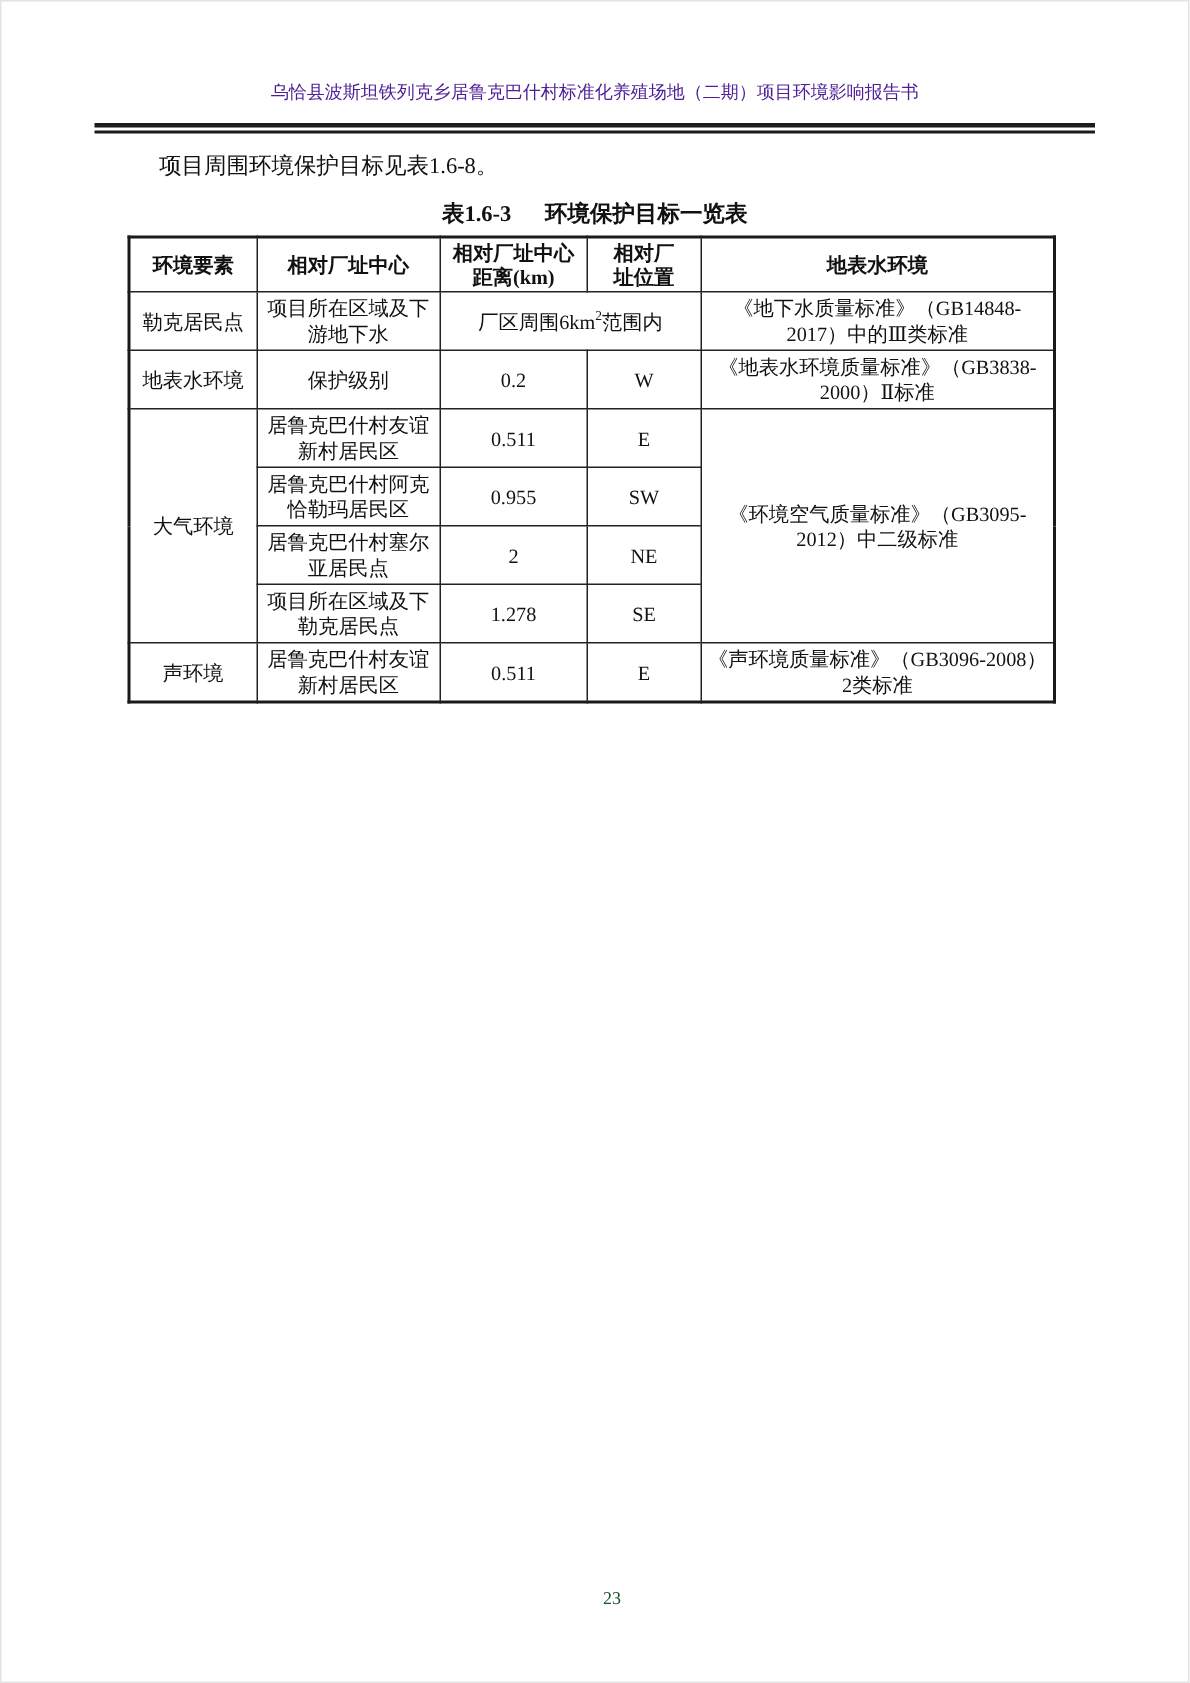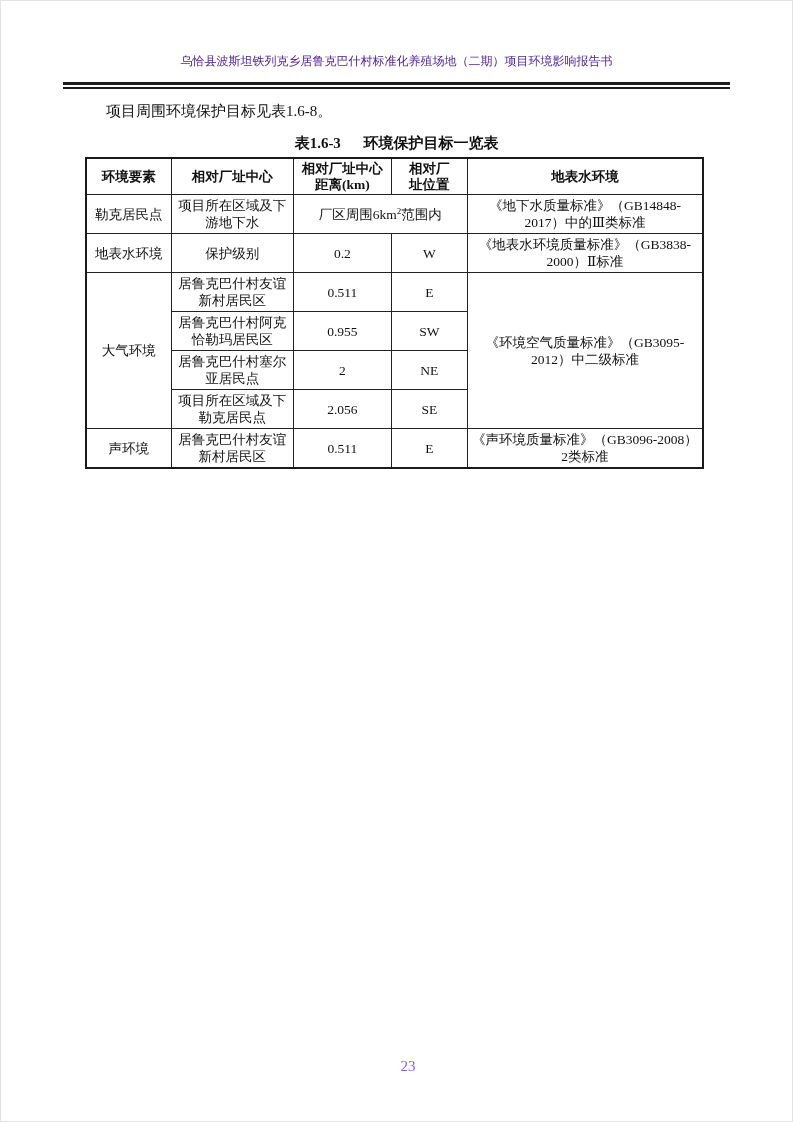--- a/index.html
+++ b/index.html
@@ -70,22 +70,22 @@
     line-height:16px;
     height:33px;
   }
   table.env-table td{ height:36px; }
   td sup{ font-size:9px; line-height:0; }
   .page-number{
     position:absolute;
     left:0; right:0;
     top:1057px;
     text-align:center;
-    font-size:15px;
-    color:#8b5cf6;
+    font-size:12px;
+    color:#14532d;
     margin-left:23px;
   }
 </style>
 </head>
 <body>
 
 <div class="content">
 
   <div class="doc-header">乌恰县波斯坦铁列克乡居鲁克巴什村标准化养殖场地（二期）项目环境影响报告书</div>
   <div class="header-rule"></div>
@@ -150,21 +150,21 @@
       </tr>
       <tr>
         <td>居鲁克巴什村塞尔
 亚居民点</td>
         <td>2</td>
         <td>NE</td>
       </tr>
       <tr>
         <td>项目所在区域及下
 勒克居民点</td>
-        <td>2.056</td>
+        <td>1.278</td>
         <td>SE</td>
       </tr>
 
       <tr>
         <td>声环境</td>
         <td>居鲁克巴什村友谊
 新村居民区</td>
         <td>0.511</td>
         <td>E</td>
         <td>《声环境质量标准》（GB3096-2008）

